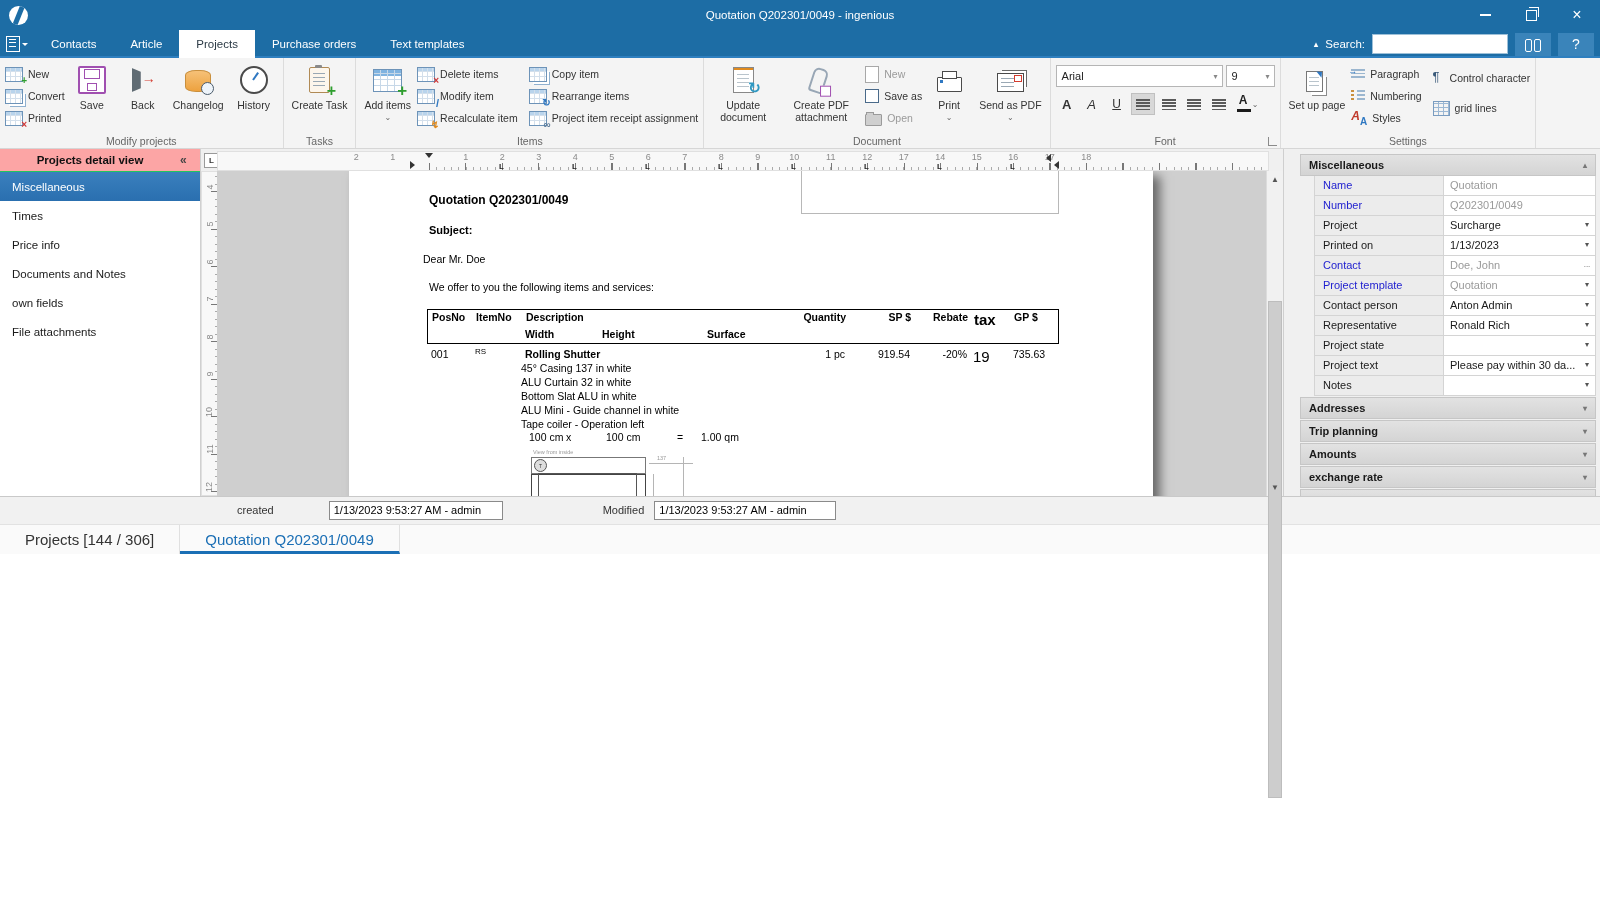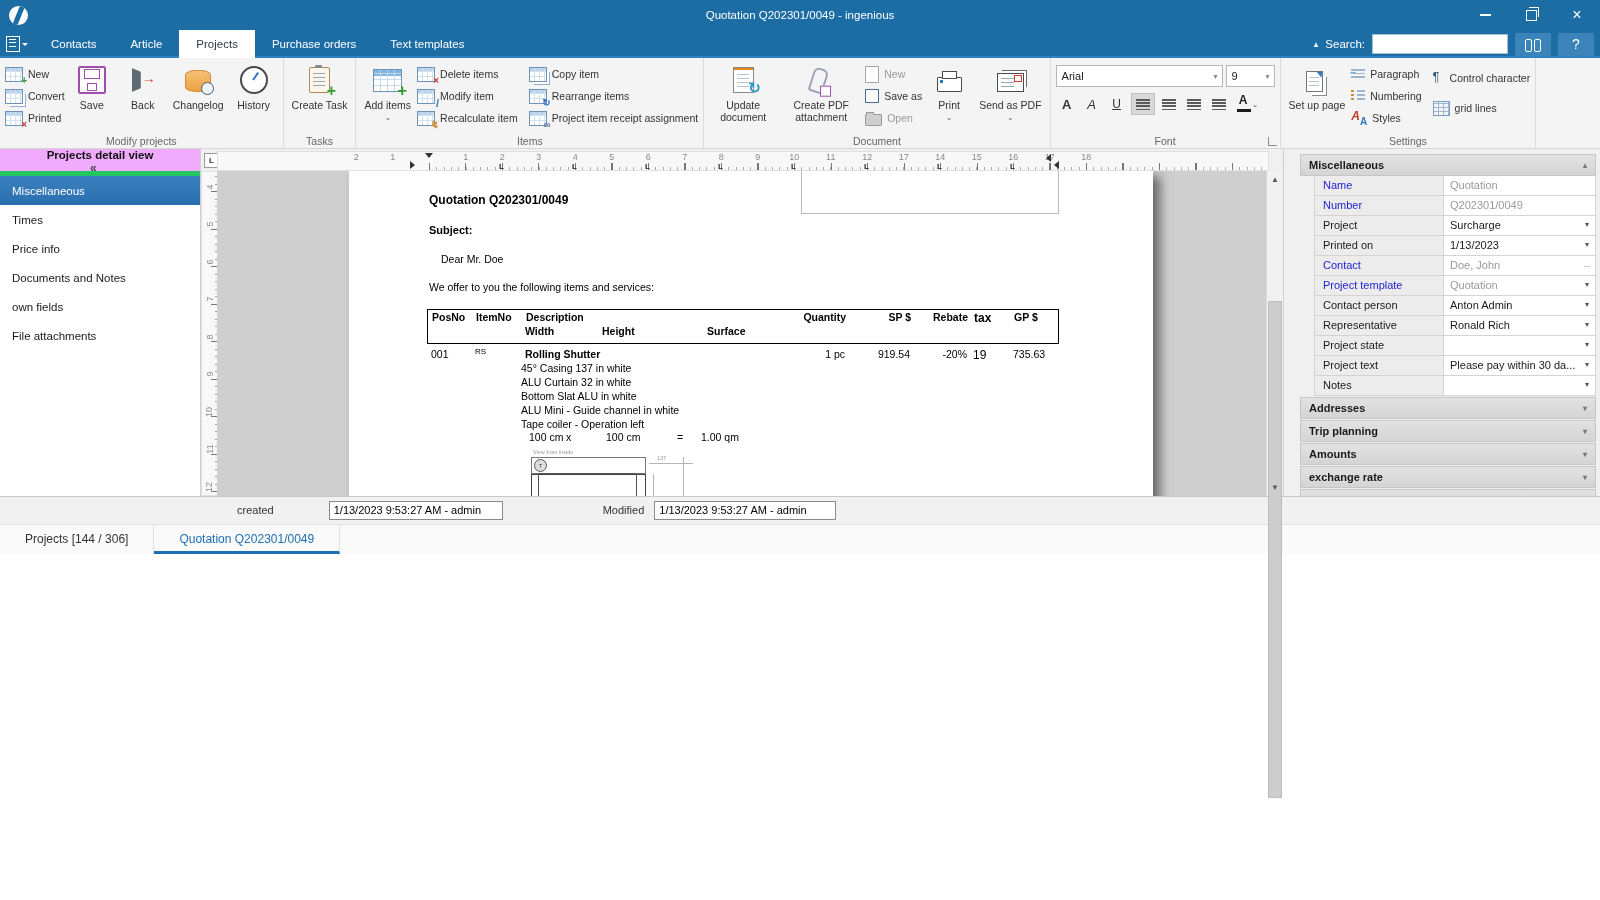--- a/index.html
+++ b/index.html
@@ -134,21 +134,21 @@
   .ifc{width:15px;height:16px;position:relative;}
   .ifc::before{content:"A";position:absolute;left:2px;top:-3px;font-size:12px;font-weight:bold;color:#222;}
   .ifc::after{content:"";position:absolute;left:0;bottom:0;width:14px;height:3.5px;background:#1a1a1a;}
   .launcher{position:absolute;right:3px;bottom:2px;width:8px;height:8px;border-left:1.4px solid #8a8a8a;border-bottom:1.4px solid #8a8a8a;}
 
   
   #main{flex:1;display:flex;min-height:0;background:#f0f0f0;}
 
   
   #sidebar{width:200px;flex:none;background:#fff;border-right:1px solid #d0d0d0;display:flex;flex-direction:column;}
-  #sidebar-header{height:22px;background:#f0abfc;border-bottom:5px solid #22c55e;display:flex;align-items:center;font-size:11.5px;font-weight:bold;color:#111;flex-direction:column;}
+  #sidebar-header{height:22px;background:#fca5a5;border-bottom:1px solid #22c55e;display:flex;align-items:center;font-size:11.5px;font-weight:bold;color:#111;}
   #sidebar-header .t{flex:1;text-align:center;}
   #sidebar-header .coll{width:20px;color:#444;font-size:12px;}
   .sideitem{height:29px;display:flex;align-items:center;padding-left:12px;font-size:11.5px;color:#1a1a1a;}
   .sideitem.active{background:linear-gradient(#3a80be,#2a6faf);color:#fff;}
 
   
   #editor{width:1082px;flex:none;position:relative;background:#f0f0f0;}
   #ruler-corner{position:absolute;left:3px;top:4px;width:13px;height:13px;background:#fff;border:1px solid #9a9a9a;
       font-size:8px;font-weight:bold;color:#333;display:flex;align-items:center;justify-content:center;}
   #hruler{position:absolute;left:16px;top:2px;width:1050px;height:18px;background:#f8f8f8;border:1px solid #e0e0e0;
@@ -176,31 +176,31 @@
   .sarrow{position:absolute;left:0;right:0;height:16px;display:flex;align-items:center;justify-content:center;font-size:8px;color:#555;}
   .sarrow.up{top:0;} .sarrow.down{bottom:0;}
   #vthumb{position:absolute;left:1px;right:1px;top:130px;height:495px;background:#cdcdcd;border:1px solid #bdbdbd;}
 
   
   #page{position:absolute;left:132px;top:0;width:804px;height:700px;background:#fff;box-shadow:7px 5px 10px rgba(0,0,0,.5);color:#000;font-size:10.5px;}
   #page .abs{position:absolute;}
   .addrbox{left:452px;top:0;width:256px;height:42px;border:1px solid #b8b8b8;border-top:none;}
   .d-title{left:80px;top:22px;font-size:12px;font-weight:bold;}
   .d-subject{left:80px;top:53px;font-size:11px;font-weight:bold;}
-  .d-salut{left:92px;top:82px;}
+  .d-salut{left:74px;top:82px;}
   .d-intro{left:80px;top:110px;}
   .itable-head{left:78px;top:138px;width:630px;height:33px;border:1px solid #000;font-weight:bold;font-size:10.5px;}
   .hrow{display:flex;padding-top:1px;}
   .c-pos{width:44px;padding-left:4px;flex:none;}
   .c-ino{width:50px;flex:none;}
   .c-desc{width:240px;flex:none;}
   .c-qty{width:80px;text-align:right;flex:none;}
   .c-sp{width:65px;text-align:right;flex:none;}
   .c-reb{width:57px;text-align:right;flex:none;}
-  .c-tax{width:40px;padding-left:6px;flex:none;font-size:12px;vertical-align:top;}
+  .c-tax{width:40px;padding-left:6px;flex:none;font-size:15px;vertical-align:top;}
   .c-gp{flex:1;text-align:left;padding-right:2px;}
   .hrow2{display:flex;}
   .h2-sp{width:97px;flex:none;}
   .h2-w{width:77px;flex:none;}
   .h2-h{width:105px;flex:none;}
   .irow{left:78px;top:176px;width:630px;}
   .sup{font-size:8px;position:relative;top:-1px;}
   .desclines{left:172px;top:190px;line-height:14px;}
   .dimline{left:172px;top:260px;width:240px;height:14px;position:absolute;}
   .dimline span{position:absolute;top:0;}
@@ -231,21 +231,21 @@
   .prow.link .plabel{color:#1d1dcf;}
   .prow.ro .pvalue{color:#9a9a9a;}
 
   
   #statusrow{height:27px;background:#f1f1f1;border-top:1px solid #c9c9c9;display:flex;align-items:center;flex:none;font-size:11px;color:#333;}
   #created-label{margin-left:237px;}
   #created-input{margin-left:55px;width:164px;height:17px;border:1px solid #8a8a8a;background:#fff;font-size:11px;padding:0 4px;font-family:"Liberation Sans",sans-serif;}
   #modified-label{margin-left:100px;}
   #modified-input{margin-left:10px;width:172px;height:17px;border:1px solid #8a8a8a;background:#fff;font-size:11px;padding:0 4px;font-family:"Liberation Sans",sans-serif;}
   #tabsrow{height:29px;background:#fafafa;border-top:1px solid #e2e2e2;display:flex;flex:none;}
-  .btab{padding:0 25px;display:flex;align-items:center;font-size:12px;color:#333;border-right:1px solid #e0e0e0;}
+  .btab{padding:0 25px;display:flex;align-items:center;font-size:15px;color:#333;border-right:1px solid #e0e0e0;}
   .btab.active{color:#1b6fb5;border-bottom:3px solid #1b6fb5;padding-top:3px;}
   #bottomgap{flex:1;background:#fff;}
 </style>
 </head>
 <body>
 
 <div id="app">
 
   <div id="titlebar">
     <span class="logo"></span>

